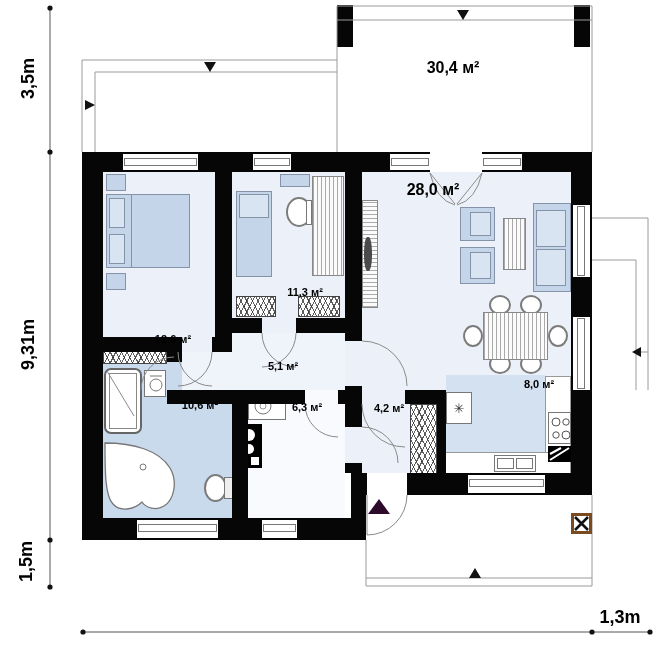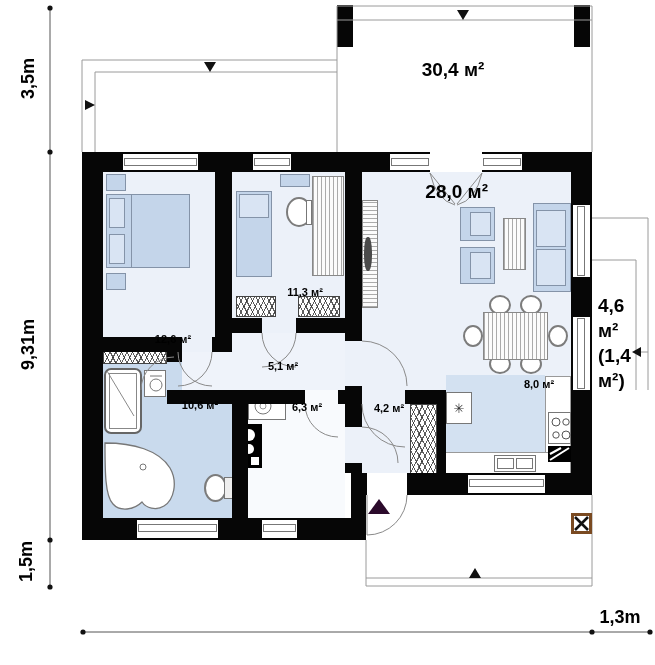--- a/index.html
+++ b/index.html
@@ -17,21 +17,21 @@
   .wood{position:absolute;background:#fbfbfb;border:1px solid #888;box-sizing:border-box;
         background-image:repeating-linear-gradient(90deg,rgba(90,90,90,.5) 0 1px,transparent 1px 4px);}
   .wood.h{background-image:repeating-linear-gradient(0deg,rgba(90,90,90,.5) 0 1px,transparent 1px 4px);}
   .hatch{position:absolute;background:#fff;border:1px solid #444;box-sizing:border-box;
         background-image:repeating-linear-gradient(63deg,rgba(40,40,40,.75) 0 1px,transparent 1px 5px),
                          repeating-linear-gradient(117deg,rgba(40,40,40,.75) 0 1px,transparent 1px 5px);}
   .whitebox{position:absolute;background:#fff;border:1px solid #777;box-sizing:border-box;}
   .ring{position:absolute;background:#fff;border:2px solid #7c7c7c;border-radius:50%;box-sizing:border-box;}
   .lbl{position:absolute;font-weight:bold;color:#000;text-align:center;white-space:nowrap;
        font-size:11px;line-height:1.25;}
-  .lbl.big{font-size:19px;}
+  .lbl.big{font-size:16px;}
   .vdim{position:absolute;font-weight:bold;font-size:18px;color:#000;text-align:center;
         transform:rotate(-90deg);white-space:nowrap;}
   .hdim{position:absolute;font-weight:bold;font-size:18px;color:#000;text-align:center;white-space:nowrap;}
   .tri-up{position:absolute;width:0;height:0;border-left:11px solid transparent;
         border-right:11px solid transparent;border-bottom:15px solid #2b0a2b;}
   svg.ovl{position:absolute;left:0;top:0;pointer-events:none;}
 </style>
 </head>
 <body>
 
@@ -262,42 +262,36 @@
   <div class="tri-up" style="left:368px;top:499px;"></div>
   <div class="abs" style="left:571px;top:513px;width:21px;height:21px;background:#fff;border:3px solid #7a4a21;box-sizing:border-box;">
     <svg width="15" height="15">
         <path d="M1,1 L14,14 M14,1 L1,14" stroke="#111" stroke-width="2.6"></path>
       </svg>
   </div>
 
   <div class="lbl big" style="left:378px;top:58px;width:150px;">
     <div>30,4 м²</div>
   </div>
-  <div class="lbl big" style="left:378px;top:180px;width:110px;text-align:right;">
+  <div class="lbl big" style="left:378px;top:180px;width:110px;text-align:center;">
     <span>28,0 м²</span></div>
   <div class="lbl" style="left:120px;top:311px;width:106px;margin-top:22px;">
     <span>12,6 м²</span></div>
   <div class="lbl" style="left:252px;top:286px;width:106px;">
     <span>11,3 м²</span></div>
   <div class="lbl" style="left:230px;top:360px;width:106px;">
     <span>5,1 м²</span></div>
   <div class="lbl" style="left:147px;top:399px;width:106px;">
     <span>10,6 м²</span></div>
   <div class="lbl" style="left:254px;top:401px;width:106px;">
     <span>6,3 м²</span></div>
   <div class="lbl" style="left:336px;top:402px;width:106px;">
     <span>4,2 м²</span></div>
   <div class="lbl" style="left:486px;top:378px;width:106px;">
     <span>8,0 м²</span></div>
-  <div class="lbl big" style="left:598px;top:293px;width:54px;text-align:left;line-height:25px;">
-    <div>4,6</div>
-    <div>м²</div>
-    <div>(1,4</div>
-    <div>м²)</div>
-  </div>
 
   <div class="vdim" style="left:-12px;top:68px;width:80px;">
     <span>3,5m</span></div>
   <div class="vdim" style="left:-22px;top:334px;width:100px;">
     <span>9,31m</span></div>
   <div class="vdim" style="left:-14px;top:551px;width:80px;">
     <span>1,5m</span></div>
   <div class="hdim" style="left:580px;top:607px;width:80px;">
     <span>1,3m</span></div>
 

